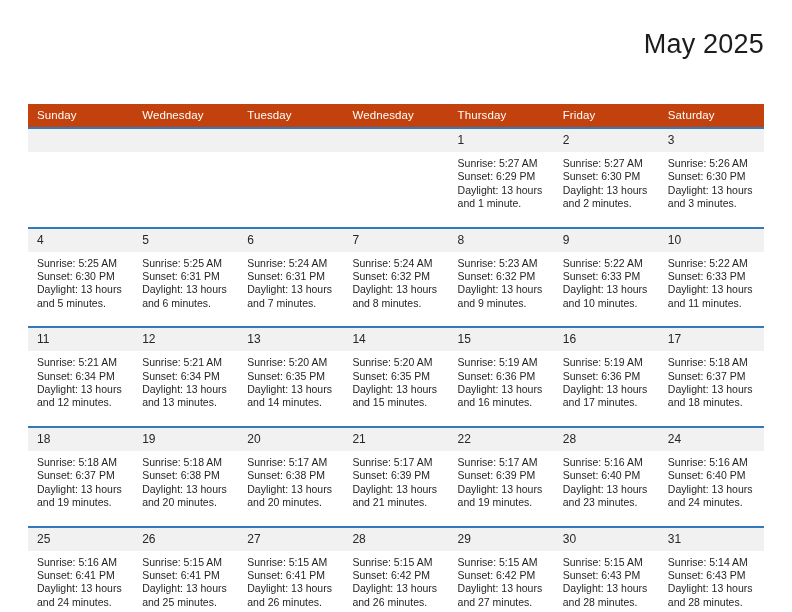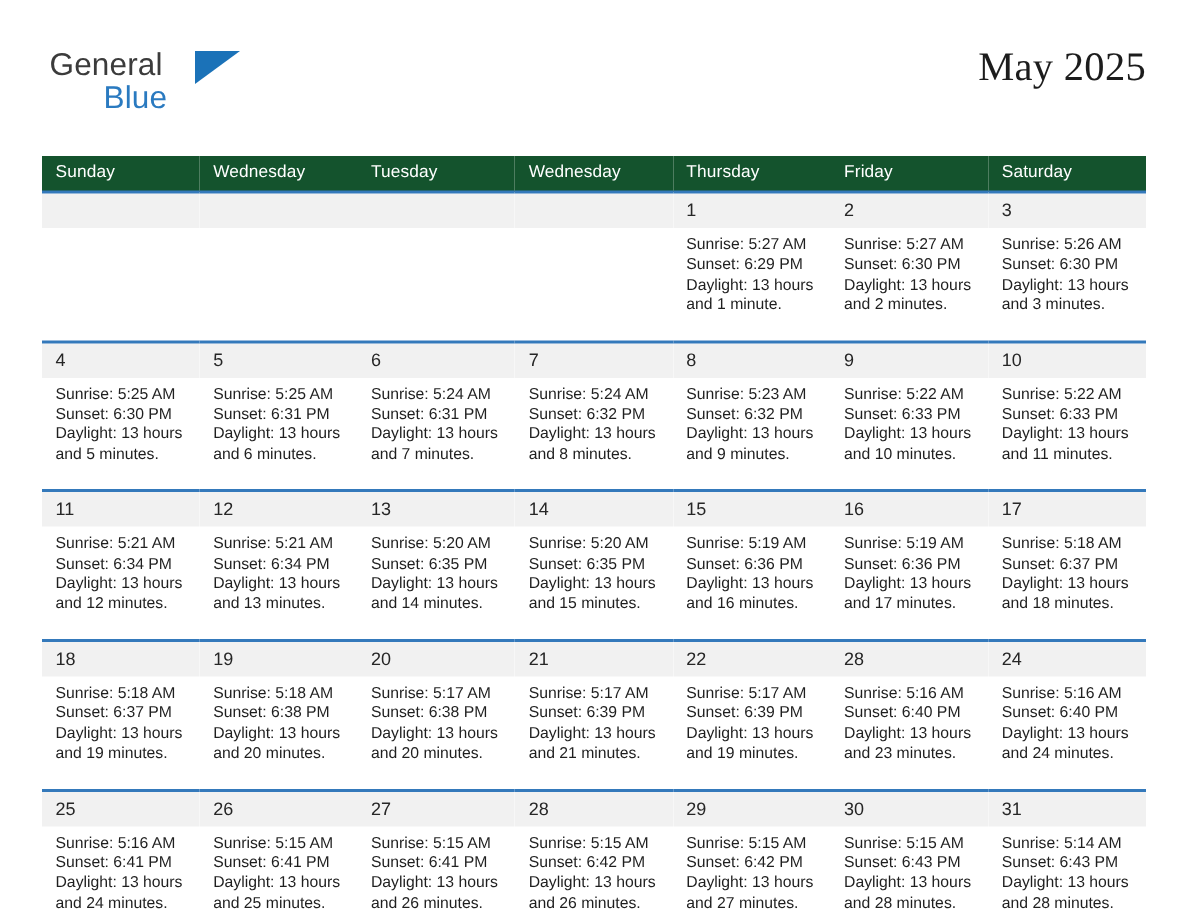--- a/index.html
+++ b/index.html
@@ -64,21 +64,20 @@
     height: 0;
     border-left: 30px solid #1b72b8;
     border-bottom: 22px solid transparent;
   }
 
   .title-block {
     position: absolute;
     right: 0px;
     top: 0px;
     text-align: right;
-    font-family: Liberation Serif, serif;
   }
   .cal-title {
     font-size: 27px;
     line-height: 33px;
     color: #1c1c1c;
     font-weight: normal;
     margin: 0;
     letter-spacing: 0.2px;
   }
   .cal-subtitle {
@@ -93,21 +92,21 @@
   .calendar {
     position: absolute;
     left: 28px;
     top: 104px;
     width: 736px;
     border-collapse: collapse;
     table-layout: fixed;
   }
 
   .calendar th {
-    background: #14532d;
+    background: #c2410c;
     color: #ffffff;
     font-size: 11.5px;
     font-weight: normal;
     text-align: left;
     padding: 5px 0 6px 9px;
     height: 12px;
     letter-spacing: 0.1px;
   }
 
   .calendar td {
@@ -145,25 +144,20 @@
     white-space: normal;
   }
 </style>
 </head>
 <body>
 
 <div class="page">
 
   <div class="top-bar">
 
-    <div class="logo">
-      <span class="logo-general">General</span>
-      <span class="logo-mark"></span>
-      <span class="logo-blue">Blue</span>
-    </div>
 
     <div class="title-block">
       <h1 class="cal-title">May 2025</h1>
     </div>
 
   </div>
 
   <table class="calendar">
     <thead>
       <tr>

